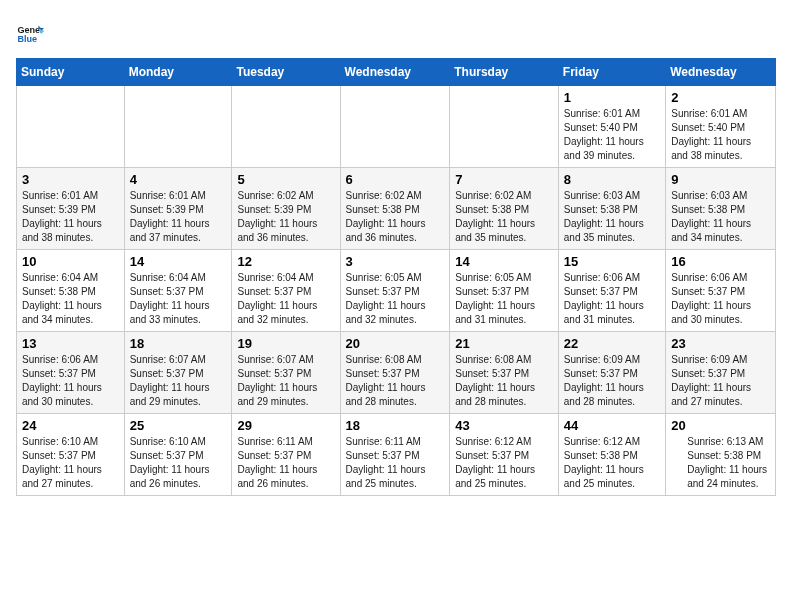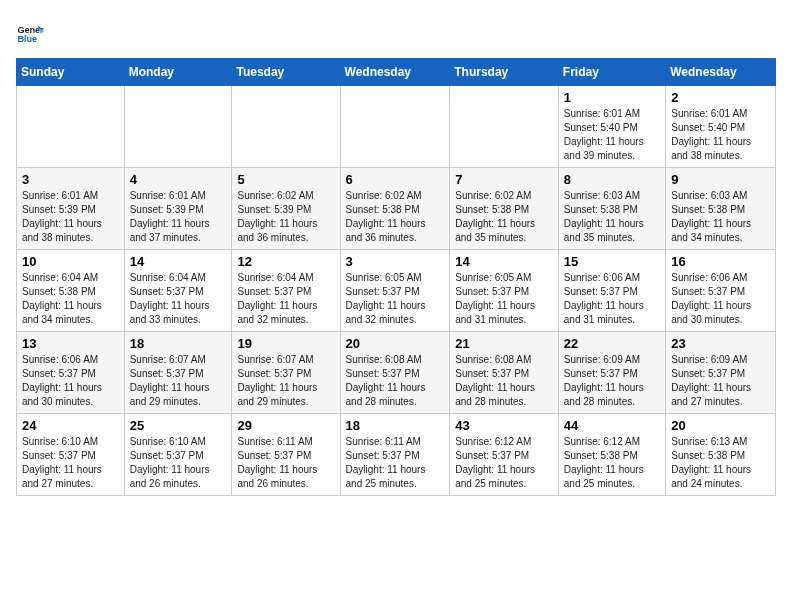--- a/index.html
+++ b/index.html
@@ -331,20 +331,20 @@
         </td>
         <td>
           <span class="day-num">44</span>
           <div class="day-info" style="white-space: pre-line;">Sunrise: 6:12 AM
 Sunset: 5:38 PM
 Daylight: 11 hours
 and 25 minutes.</div>
         </td>
         <td>
           <span class="day-num">20</span>
-          <div class="day-info" style="white-space: pre-line;">Sunrise: 6:13 AM
+          <div class="day-info" style="white-space: pre-line; margin-left: 16px;">Sunrise: 6:13 AM
 Sunset: 5:38 PM
 Daylight: 11 hours
 and 24 minutes.</div>
         </td>
       </tr>
     </tbody>
 </table>
 
 </body></html>

